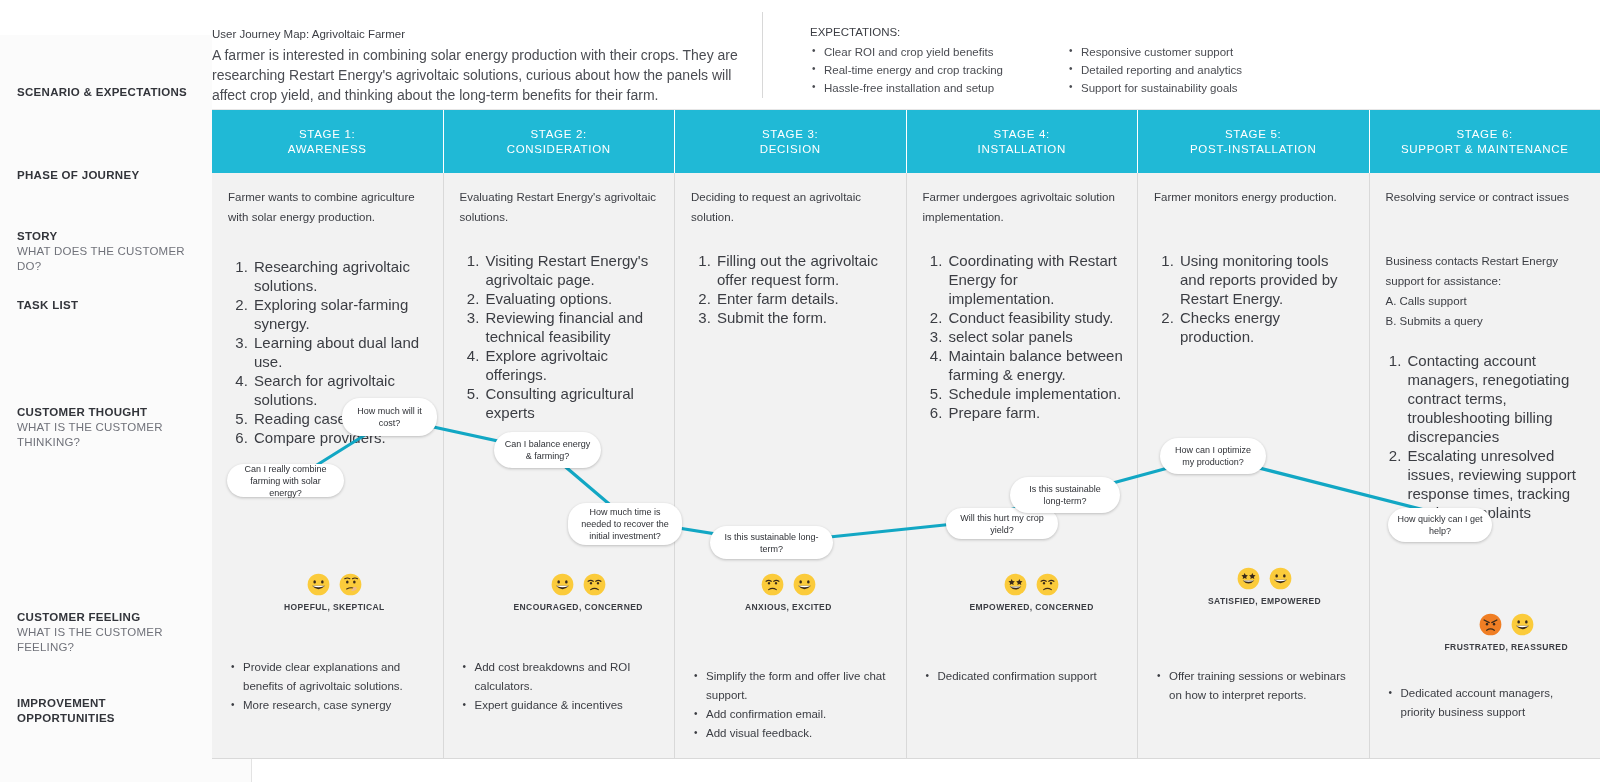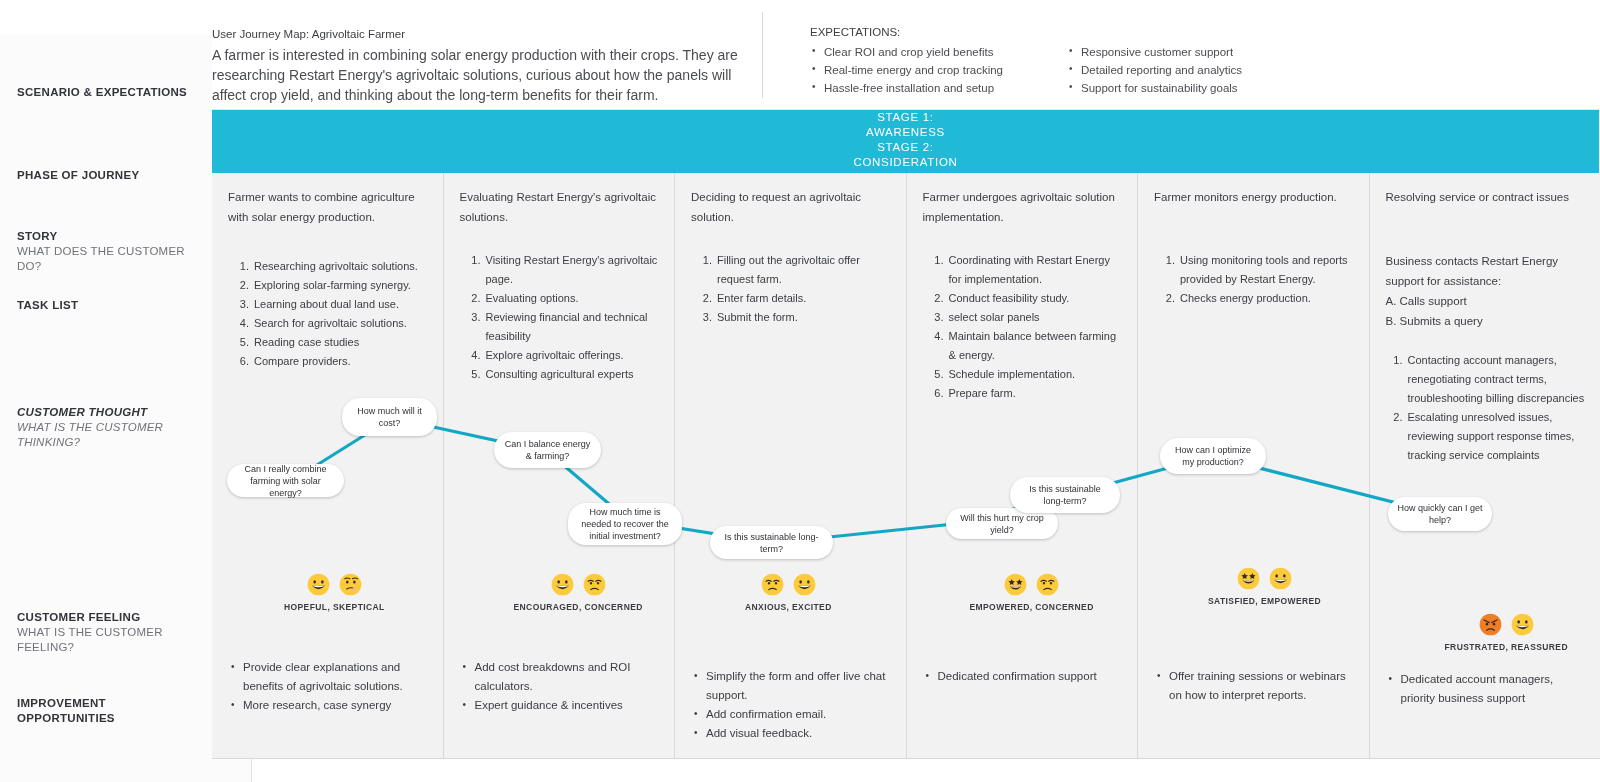--- a/index.html
+++ b/index.html
@@ -69,21 +69,20 @@
   .expect-col li::before {
     content: "\2022"; position: absolute; left: 2px; top: -1px;
     font-size: 10px; color: #4a4c52;
   }
 
   
   .stageband {
     position: absolute; left: 212px; top: 110px;
     width: 1388px; height: 63px;
     display: flex;
-    flex-direction: column;
   }
   .stagecell {
     flex: 1 1 0; background: #20b9d6;
     display: flex; flex-direction: column;
     align-items: center; justify-content: center;
     border-right: 1px solid #ffffff;
   }
   .stagecell:last-child { border-right: none; }
   .stagecell span {
     color: #ffffff; font-size: 11.5px; letter-spacing: .7px;
@@ -108,21 +107,21 @@
     width: 1388px; height: 1px; background: #d9d9d9;
   }
 
   
   .story {
     position: absolute; left: 16px; right: 14px; top: 14px;
     font-size: 11.5px; color: #3b3d43; line-height: 20px;
   }
   .tasks {
     position: absolute; left: 26px; right: 12px;
-    font-size: 11px; color: #3b3d43; line-height: 19px;
+    font-size: 15px; color: #3b3d43; line-height: 19px;
   }
   .tasks ol, .tasks ul { margin: 0; padding-left: 14px; }
   .tasks li { margin-bottom: 0px; padding-left: 2px; }
   .plain {
     position: absolute; left: 16px; right: 12px;
     font-size: 11.5px; color: #3b3d43; line-height: 20px;
   }
   .alpha { list-style: none; padding-left: 0; margin: 0; }
 
   
@@ -175,21 +174,21 @@
     <div class="rowlabel" style="top:133px;">
       <div class="t">PHASE OF JOURNEY</div>
     </div>
     <div class="rowlabel" style="top:194px;">
       <div class="t">STORY</div>
       <div class="s">WHAT DOES THE CUSTOMER DO?</div>
     </div>
     <div class="rowlabel" style="top:263px;">
       <div class="t">TASK LIST</div>
     </div>
-    <div class="rowlabel" style="top:370px;font-style:italic;">
+    <div class="rowlabel" style="top:370px;">
       <div class="t">CUSTOMER THOUGHT</div>
       <div class="s">WHAT IS THE CUSTOMER THINKING?</div>
     </div>
     <div class="rowlabel" style="top:575px;">
       <div class="t">CUSTOMER FEELING</div>
       <div class="s">WHAT IS THE CUSTOMER FEELING?</div>
     </div>
     <div class="rowlabel" style="top:661px;">
       <div class="t">IMPROVEMENT OPPORTUNITIES</div>
     </div>
@@ -324,21 +323,21 @@
           <li>Add cost breakdowns and ROI calculators.</li>
           <li>Expert guidance &amp; incentives</li>
         </ul>
       </div>
     </div>
 
     <div class="col">
       <div class="story">Deciding to request an agrivoltaic solution.</div>
       <div class="tasks" style="top:78px;">
         <ol>
-          <li>Filling out the agrivoltaic offer request farm.</li>
+          <li>Filling out the agrivoltaic offer request form.</li>
           <li>Enter farm details.</li>
           <li>Submit the form.</li>
         </ol>
       </div>
       <div class="feeling" style="left:70px; top:400px;">
         <div class="emojis">
           <svg class="emoji" viewBox="0 0 36 36">
             <circle cx="18" cy="18" r="17" fill="#FBCB3B"></circle>
             <path d="M8 13 Q12 10 16 13" stroke="#3a2a1a" stroke-width="1.7" fill="none" stroke-linecap="round"></path>
             <path d="M20 13 Q24 10 28 13" stroke="#3a2a1a" stroke-width="1.7" fill="none" stroke-linecap="round"></path>
@@ -466,21 +465,21 @@
           <svg class="emoji" viewBox="0 0 36 36">
             <circle cx="18" cy="18" r="17" fill="#FBCB3B"></circle>
             <ellipse cx="12" cy="14" rx="2" ry="2.6" fill="#3a2a1a"></ellipse>
             <ellipse cx="24" cy="14" rx="2" ry="2.6" fill="#3a2a1a"></ellipse>
             <path d="M8 20 Q18 31 28 20 Z" fill="#3a2a1a"></path>
             <path d="M9.5 20.8 Q18 23.5 26.5 20.8 L26.5 20 L9.5 20 Z" fill="#ffffff"></path>
           </svg>
         </div>
         <div class="feelinglabel">FRUSTRATED, REASSURED</div>
       </div>
-      <div class="improve" style="top:497px;">
+      <div class="improve" style="top:511px;">
         <ul>
           <li>Dedicated account managers, priority business support</li>
         </ul>
       </div>
     </div>
   </div>
 
   <div class="bottomrule"></div>
 
   <svg class="connector" width="1600" height="782">
@@ -488,15 +487,15 @@
   </svg>
 
   <div class="bubble" style="left:227px; top:464px; width:117px; height:33px;">Can I really combine farming with solar energy?</div>
   <div class="bubble" style="left:342px; top:398px; width:95px; height:38px;">How much will it cost?</div>
   <div class="bubble" style="left:494px; top:432px; width:107px; height:36px;">Can I balance energy &amp; farming?</div>
   <div class="bubble" style="left:568px; top:503px; width:114px; height:42px;">How much time is needed to recover the initial investment?</div>
   <div class="bubble" style="left:710px; top:526px; width:123px; height:33px;">Is this sustainable long-term?</div>
   <div class="bubble" style="left:898px; top:508px; width:112px; height:31px;margin-left:48px;">Will this hurt my crop yield?</div>
   <div class="bubble" style="left:1010px; top:477px; width:110px; height:36px;">Is this sustainable long-term?</div>
   <div class="bubble" style="left:1160px; top:438px; width:106px; height:36px;">How can I optimize my production?</div>
-  <div class="bubble" style="left:1388px; top:497px; width:104px; height:34px;">How quickly can I get help?</div>
+  <div class="bubble" style="left:1388px; top:508px; width:104px; height:34px;">How quickly can I get help?</div>
 
 </div>
 
 </body></html>

